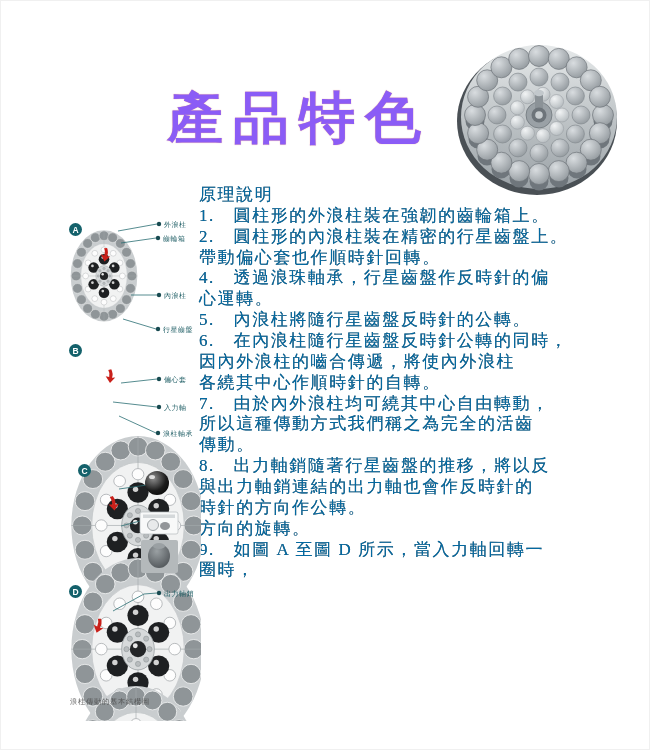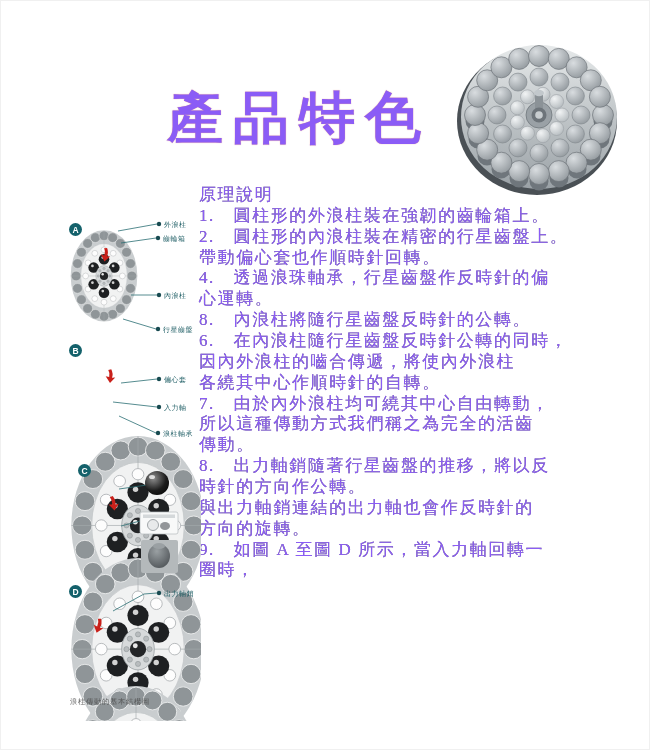--- a/index.html
+++ b/index.html
@@ -10,21 +10,21 @@
   .slide{position:absolute;inset:0;background:#fff;border:1px solid #f0f0f0;}
   .title{
     position:absolute;left:166px;top:88px;margin:0;
     font-size:56px;line-height:1.05;font-weight:600;color:#8b5cf6;
     letter-spacing:10px;white-space:nowrap;
     text-shadow:0 0 1px rgba(200,38,27,.55);
   }
   .photo{position:absolute;left:450px;top:38px;width:178px;height:162px;}
   .text-block{
     position:absolute;left:198px;top:184px;width:448px;
-    font-size:17px;line-height:20.86px;color:#8b5cf6;letter-spacing:1.6px;
+    font-size:17px;line-height:20.86px;color:#0369a1;letter-spacing:1.6px;
     text-shadow:0 0 0.6px rgba(25,25,25,.65);
   }
   .text-line{white-space:nowrap;height:20.86px;}
   .diagram-panel{position:absolute;left:0;top:195px;width:200px;height:525px;}
   .dlabel{font-family:"Liberation Sans","DejaVu Sans",sans-serif;
           font-size:7px;fill:#1c5c63;letter-spacing:.5px;}
   .badge-letter{font-family:"Liberation Sans","DejaVu Sans",sans-serif;
           font-size:8.5px;font-weight:bold;fill:#ffffff;text-anchor:middle;}
   .caption-text{font-family:"Liberation Sans","DejaVu Sans",sans-serif;
           font-size:7.2px;fill:#4a4a4a;letter-spacing:.8px;opacity:.85;}
@@ -137,30 +137,30 @@
     </g>
   </svg>
 
   <div class="text-block">
     <div class="text-line">原理說明</div>
     <div class="text-line">1.　圓柱形的外浪柱裝在強韌的齒輪箱上。</div>
     <div class="text-line">2.　圓柱形的內浪柱裝在精密的行星齒盤上。</div>
     <div class="text-line">帶動偏心套也作順時針回轉。</div>
     <div class="text-line">4.　透過浪珠軸承，行星齒盤作反時針的偏</div>
     <div class="text-line">心運轉。</div>
-    <div class="text-line">8.　內浪柱將隨行星齒盤反時針的公轉。</div>
+    <div class="text-line">5.　內浪柱將隨行星齒盤反時針的公轉。</div>
     <div class="text-line">6.　在內浪柱隨行星齒盤反時針公轉的同時，</div>
     <div class="text-line">因內外浪柱的嚙合傳遞，將使內外浪柱</div>
     <div class="text-line">各繞其中心作順時針的自轉。</div>
     <div class="text-line">7.　由於內外浪柱均可繞其中心自由轉動，</div>
     <div class="text-line">所以這種傳動方式我們稱之為完全的活齒</div>
     <div class="text-line">傳動。</div>
     <div class="text-line">8.　出力軸銷隨著行星齒盤的推移，將以反</div>
+    <div class="text-line">與出力軸銷連結的出力軸也會作反時針的</div>
     <div class="text-line">時針的方向作公轉。</div>
-    <div class="text-line">與出力軸銷連結的出力軸也會作反時針的</div>
     <div class="text-line">方向的旋轉。</div>
     <div class="text-line">9.　如圖 A 至圖 D 所示，當入力軸回轉一</div>
     <div class="text-line">圈時，</div>
   </div>
 
   <svg class="diagram-panel" viewBox="0 0 200 525">
     <defs>
       <symbol id="disc" viewBox="0 0 100 140">
         <ellipse cx="50" cy="70" rx="49" ry="68" fill="#c9cdcf"></ellipse>
         <g fill="#8f9598" stroke="#f2f3f3" stroke-width=".6">

